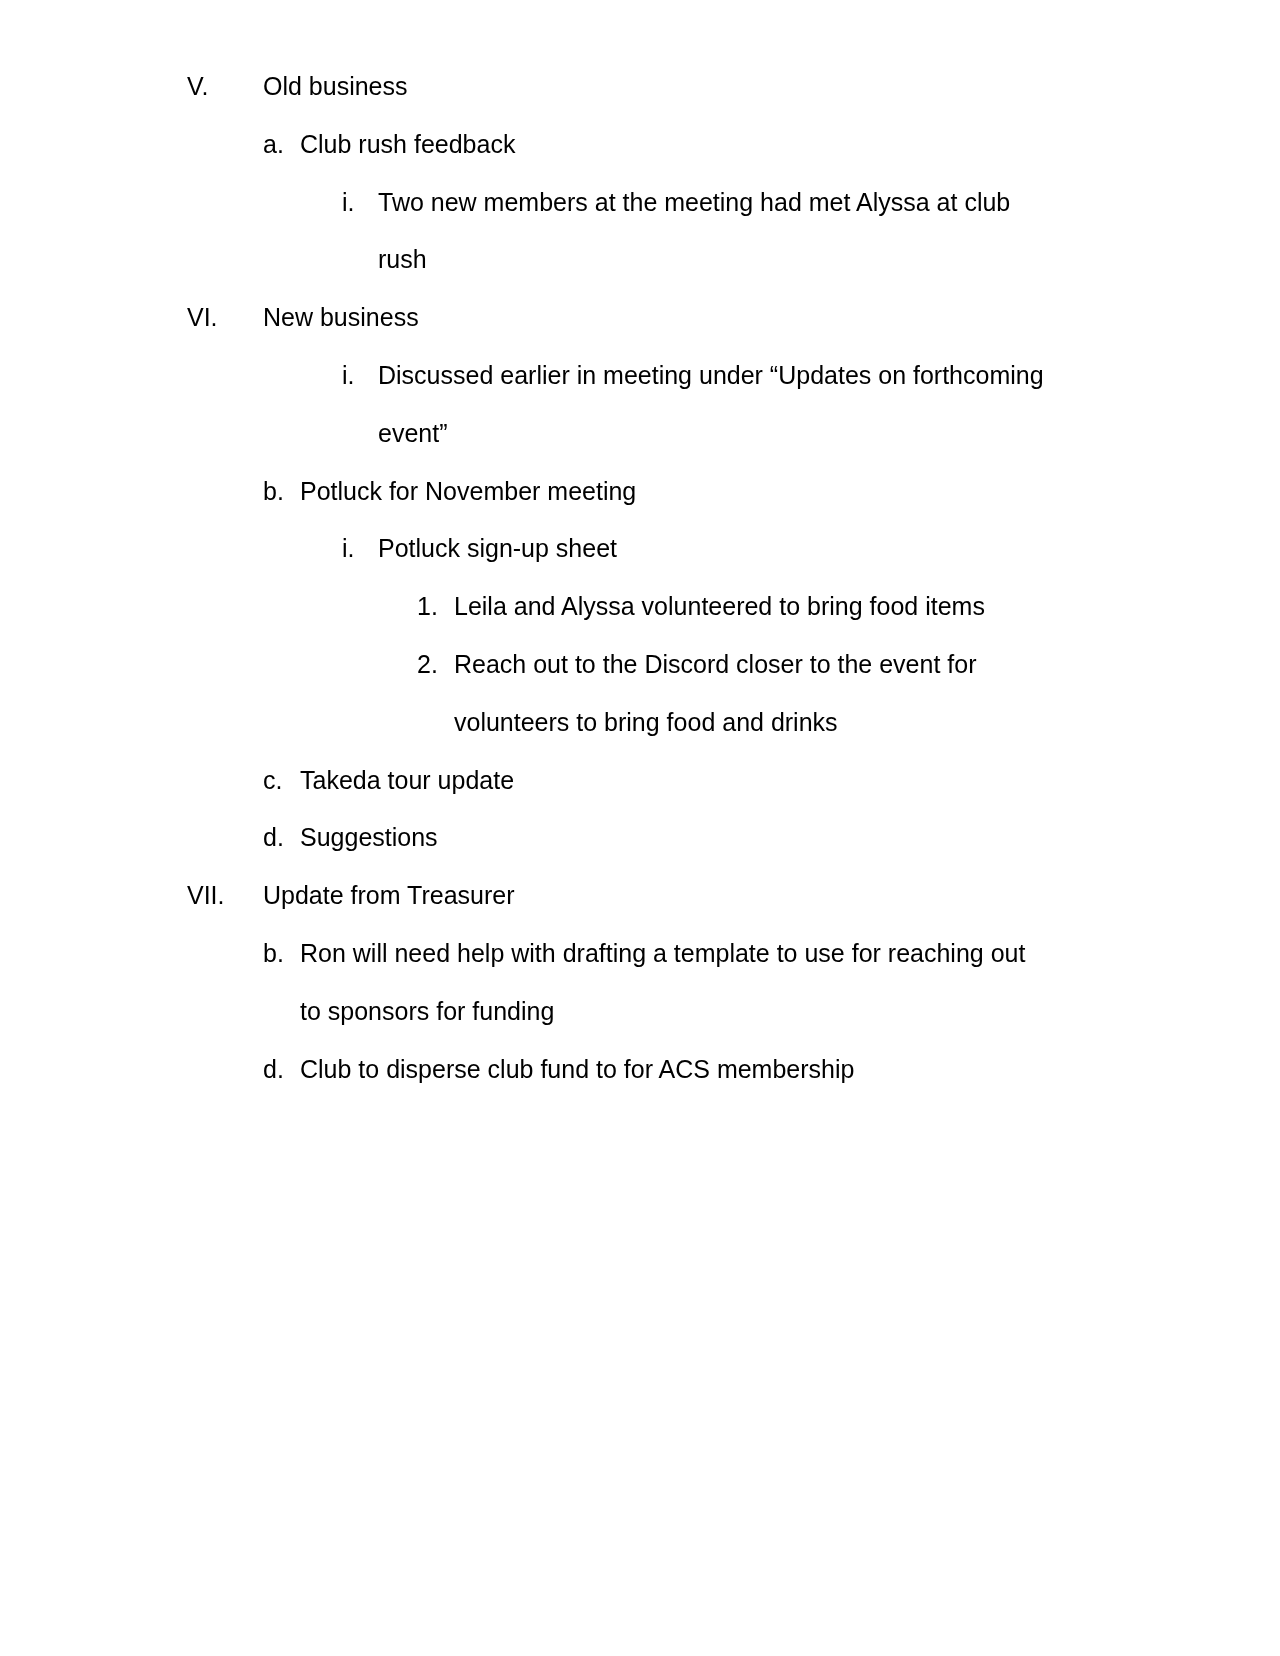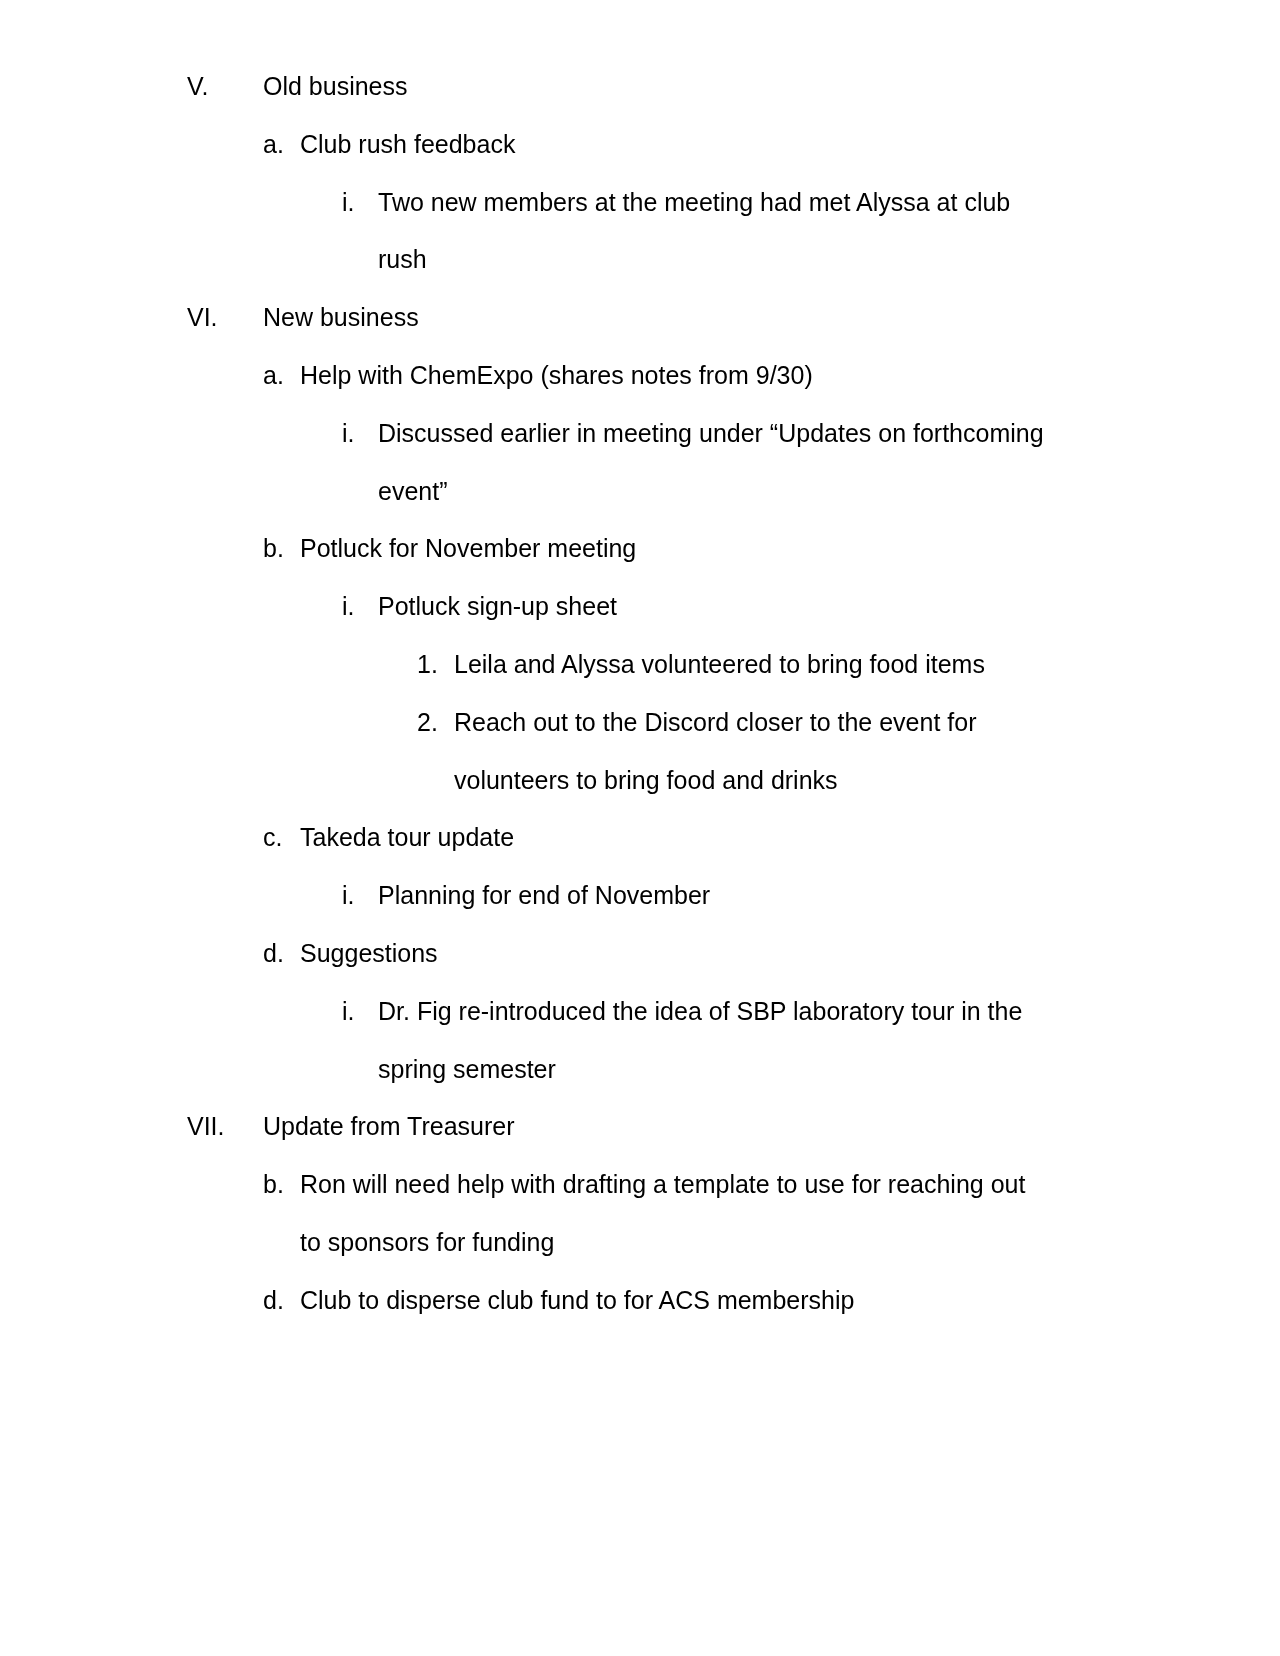--- a/index.html
+++ b/index.html
@@ -46,31 +46,27 @@
 </head>
 <body>
 
 <main class="doc-page">
   <section class="outline-list">
       <div class="item lvl1"><span class="marker">V.</span><span class="txt">Old business</span></div>
       <div class="item lvl2"><span class="marker">a.</span><span class="txt">Club rush feedback</span></div>
       <div class="item lvl3"><span class="marker">i.</span><span class="txt">Two new members at the meeting had met Alyssa at club
 rush</span></div>
       <div class="item lvl1"><span class="marker">VI.</span><span class="txt">New business</span></div>
-      <div class="item lvl2"><span class="marker">a.</span><span class="txt">Help with ChemExpo (shares notes from 9/30)</span></div>
       <div class="item lvl3"><span class="marker">i.</span><span class="txt">Discussed earlier in meeting under “Updates on forthcoming
 event”</span></div>
       <div class="item lvl2"><span class="marker">b.</span><span class="txt">Potluck for November meeting</span></div>
       <div class="item lvl3"><span class="marker">i.</span><span class="txt">Potluck sign-up sheet</span></div>
       <div class="item lvl4"><span class="marker">1.</span><span class="txt">Leila and Alyssa volunteered to bring food items</span></div>
       <div class="item lvl4"><span class="marker">2.</span><span class="txt">Reach out to the Discord closer to the event for
 volunteers to bring food and drinks</span></div>
       <div class="item lvl2"><span class="marker">c.</span><span class="txt">Takeda tour update</span></div>
-      <div class="item lvl3"><span class="marker">i.</span><span class="txt">Planning for end of November</span></div>
       <div class="item lvl2"><span class="marker">d.</span><span class="txt">Suggestions</span></div>
-      <div class="item lvl3"><span class="marker">i.</span><span class="txt">Dr. Fig re-introduced the idea of SBP laboratory tour in the
-spring semester</span></div>
       <div class="item lvl1"><span class="marker">VII.</span><span class="txt">Update from Treasurer</span></div>
       <div class="item lvl2"><span class="marker">b.</span><span class="txt">Ron will need help with drafting a template to use for reaching out
 to sponsors for funding</span></div>
       <div class="item lvl2"><span class="marker">d.</span><span class="txt">Club to disperse club fund to for ACS membership</span></div>
     </section>
 </main>
 
 </body></html>

